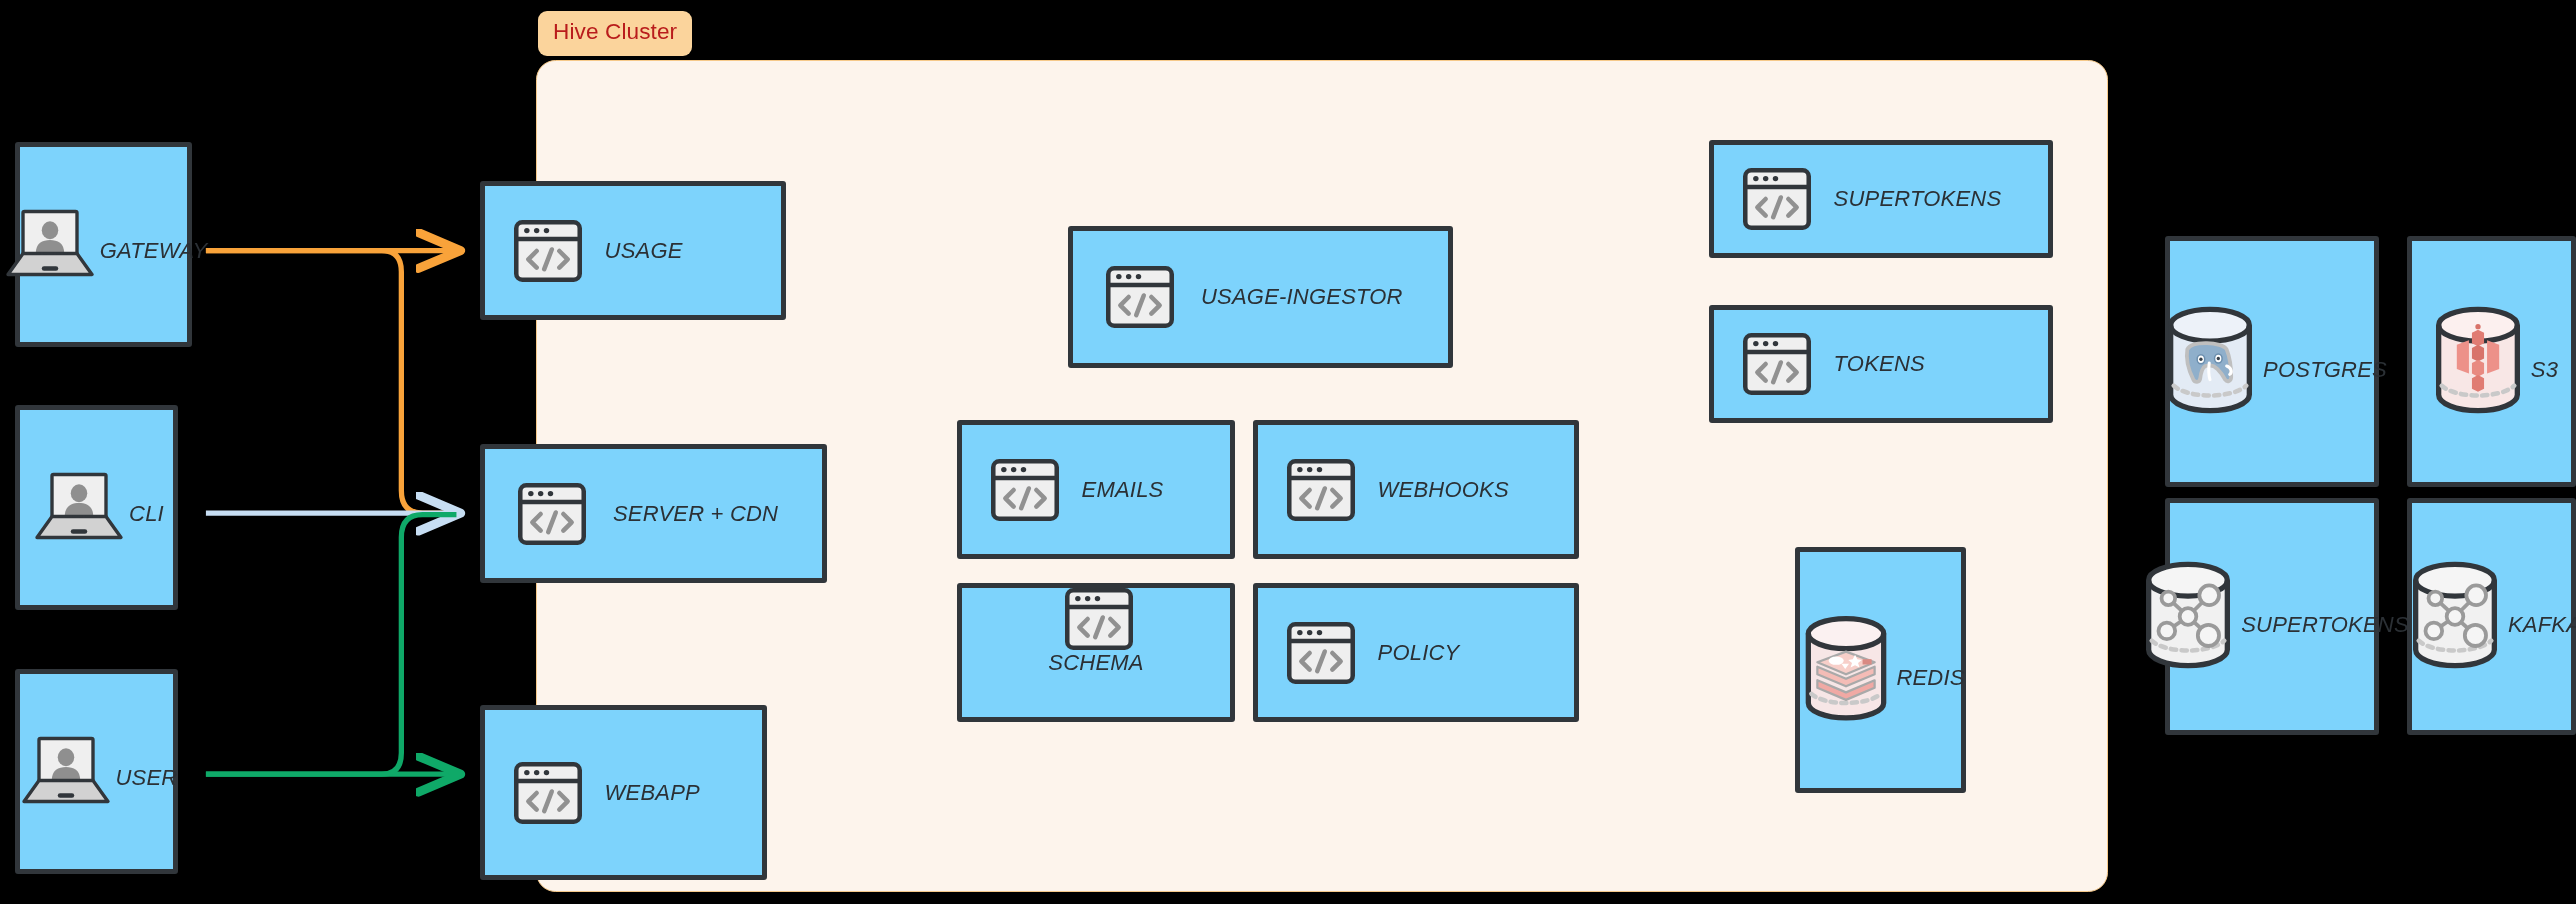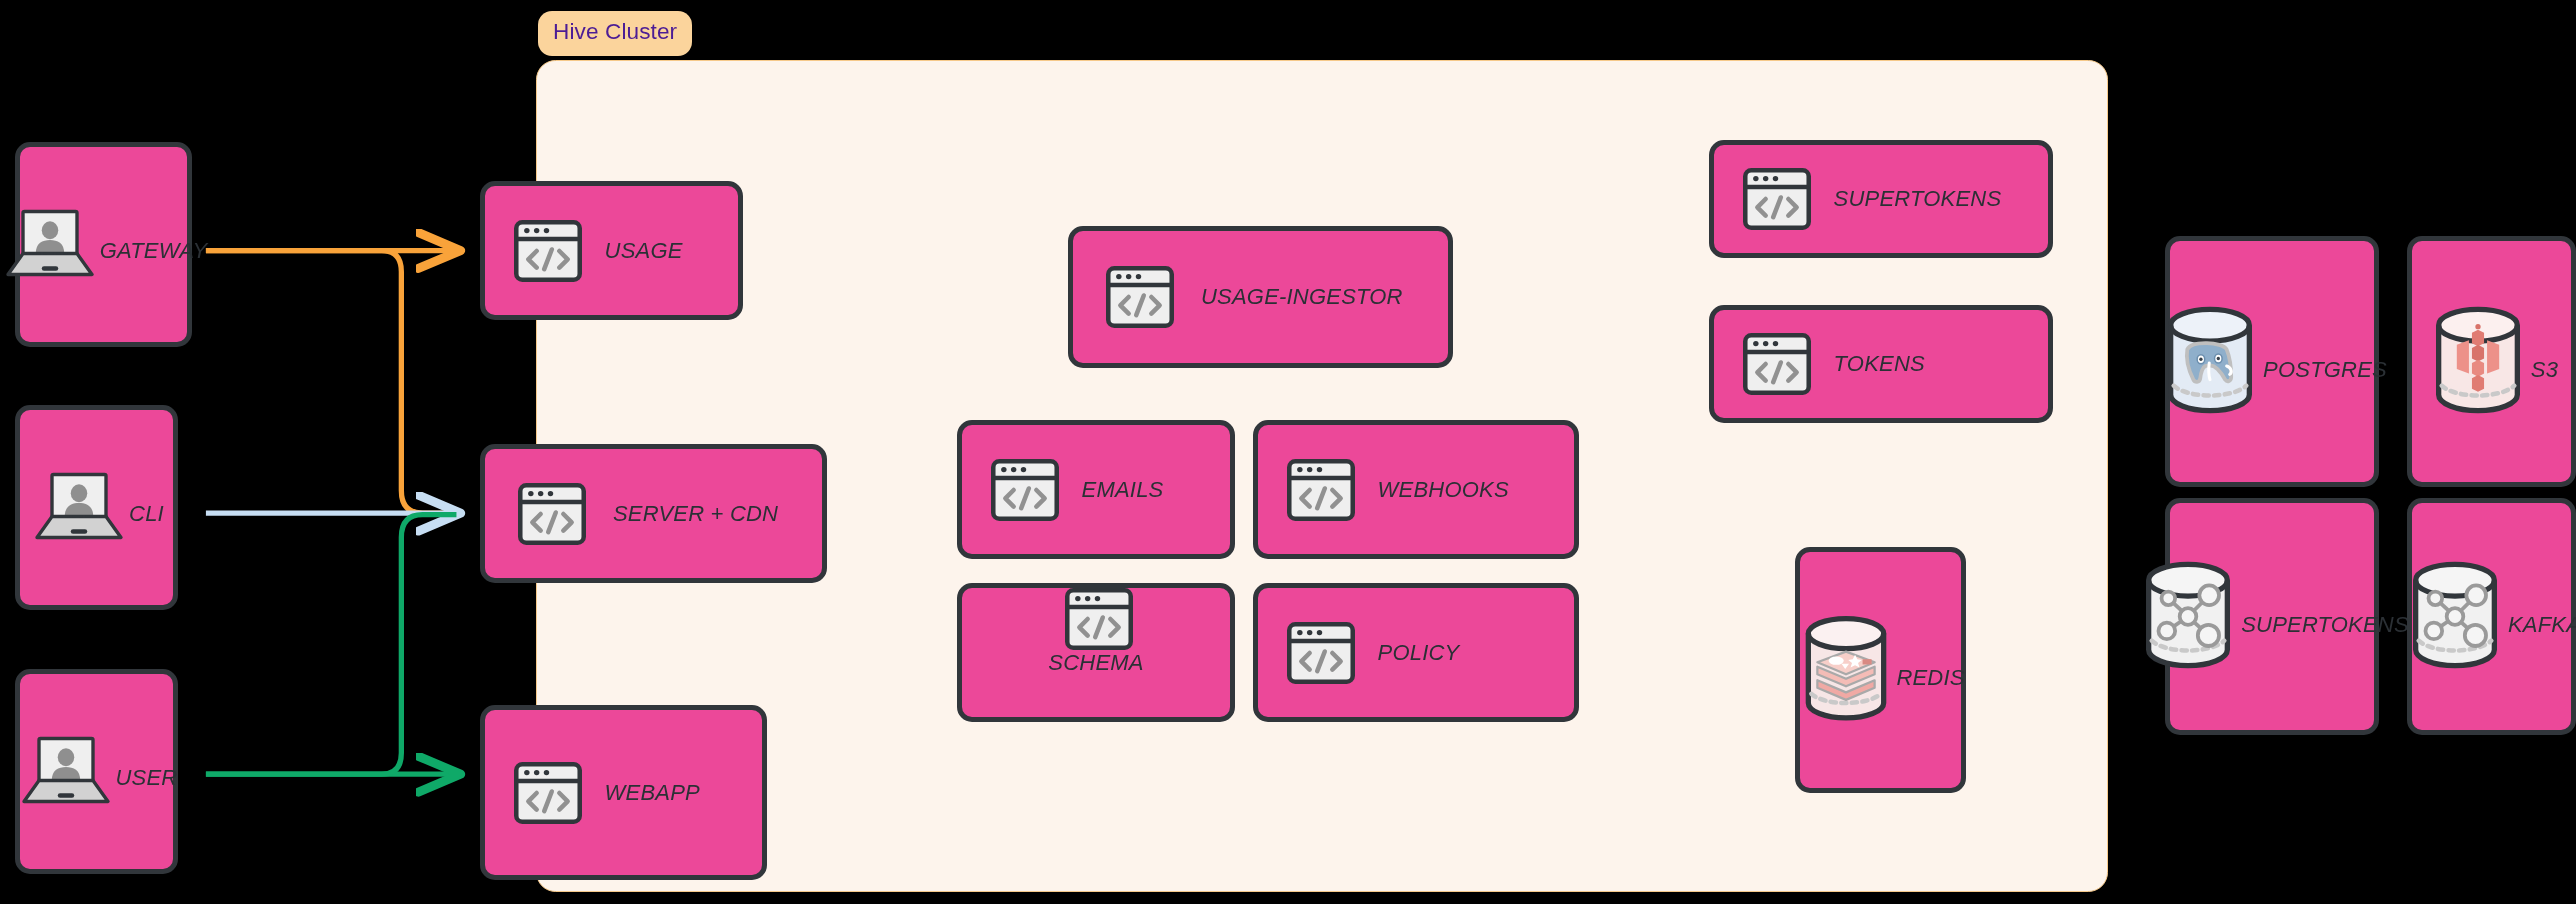--- a/index.html
+++ b/index.html
@@ -20,35 +20,35 @@
   
   .cluster-panel {
     position: absolute;
     background: #FDF4EC;
     border: 1.5px solid #F6C98A;
     border-radius: 19.6px;
   }
   .cluster-badge {
     position: absolute;
     background: #FBD49C;
-    border-radius: 14px;
-    color: #4c1d95;
+    border-radius: 9px;
+    color: #b91c1c;
     font-size: 22.6px;
     line-height: 1;
     padding: 10.6px 15px 12px 15px;
     white-space: nowrap;
     letter-spacing: 0.1px;
   }
 
   
   .node {
     position: absolute;
-    background: #ec4899;
+    background: #7dd3fc;
     border: 5.3px solid #31363B;
-    border-radius: 15px;
+    border-radius: 3px;
     display: flex;
     align-items: center;
   }
   .node.svc { justify-content: flex-start; }
   .node.client, .node.store {
     flex-direction: row;
     justify-content: center;
   }
 
   .node-label {
@@ -139,21 +139,21 @@
         <ellipse cx="66" cy="31" rx="11" ry="12" fill="#8F8F8F"></ellipse>
         <path d="M47,62 C47,48 56,44 66,44 C76,44 85,48 85,62 Z" fill="#8F8F8F"></path>
         <path d="M30,62 L102,62 L122,90 L10,90 Z" fill="#D2D2D2" stroke="#31363B" stroke-width="4.5" stroke-linejoin="round"></path>
         <line x1="30" y1="62" x2="102" y2="62" stroke="#31363B" stroke-width="3" stroke-dasharray="5 4"></line>
         <rect x="55" y="79" width="22" height="6" rx="3" fill="#31363B"></rect>
       </svg>
     </span>
     <span class="node-label">USER</span>
   </div>
 
-  <div class="node svc" style="left:480px; top:181px; width:263px; height:139px;">
+  <div class="node svc" style="left:480px; top:181px; width:306px; height:139px;">
     <span class="icon-wrap">
       <svg width="68" height="62" viewBox="0 0 90 82">
         <rect x="3" y="3" width="84" height="76" rx="8" fill="#EFEFEF" stroke="#31363B" stroke-width="6"></rect>
         <line x1="3" y1="25" x2="87" y2="25" stroke="#31363B" stroke-width="6"></line>
         <circle cx="17" cy="14" r="3.6" fill="#31363B"></circle>
         <circle cx="30" cy="14" r="3.6" fill="#31363B"></circle>
         <circle cx="43" cy="14" r="3.6" fill="#31363B"></circle>
         <path d="M30,41 L19,52 L30,63" fill="none" stroke="#919191" stroke-width="6" stroke-linecap="round" stroke-linejoin="round"></path>
         <path d="M60,41 L71,52 L60,63" fill="none" stroke="#919191" stroke-width="6" stroke-linecap="round" stroke-linejoin="round"></path>
         <line x1="50" y1="39" x2="40" y2="65" stroke="#919191" stroke-width="6" stroke-linecap="round"></line>

